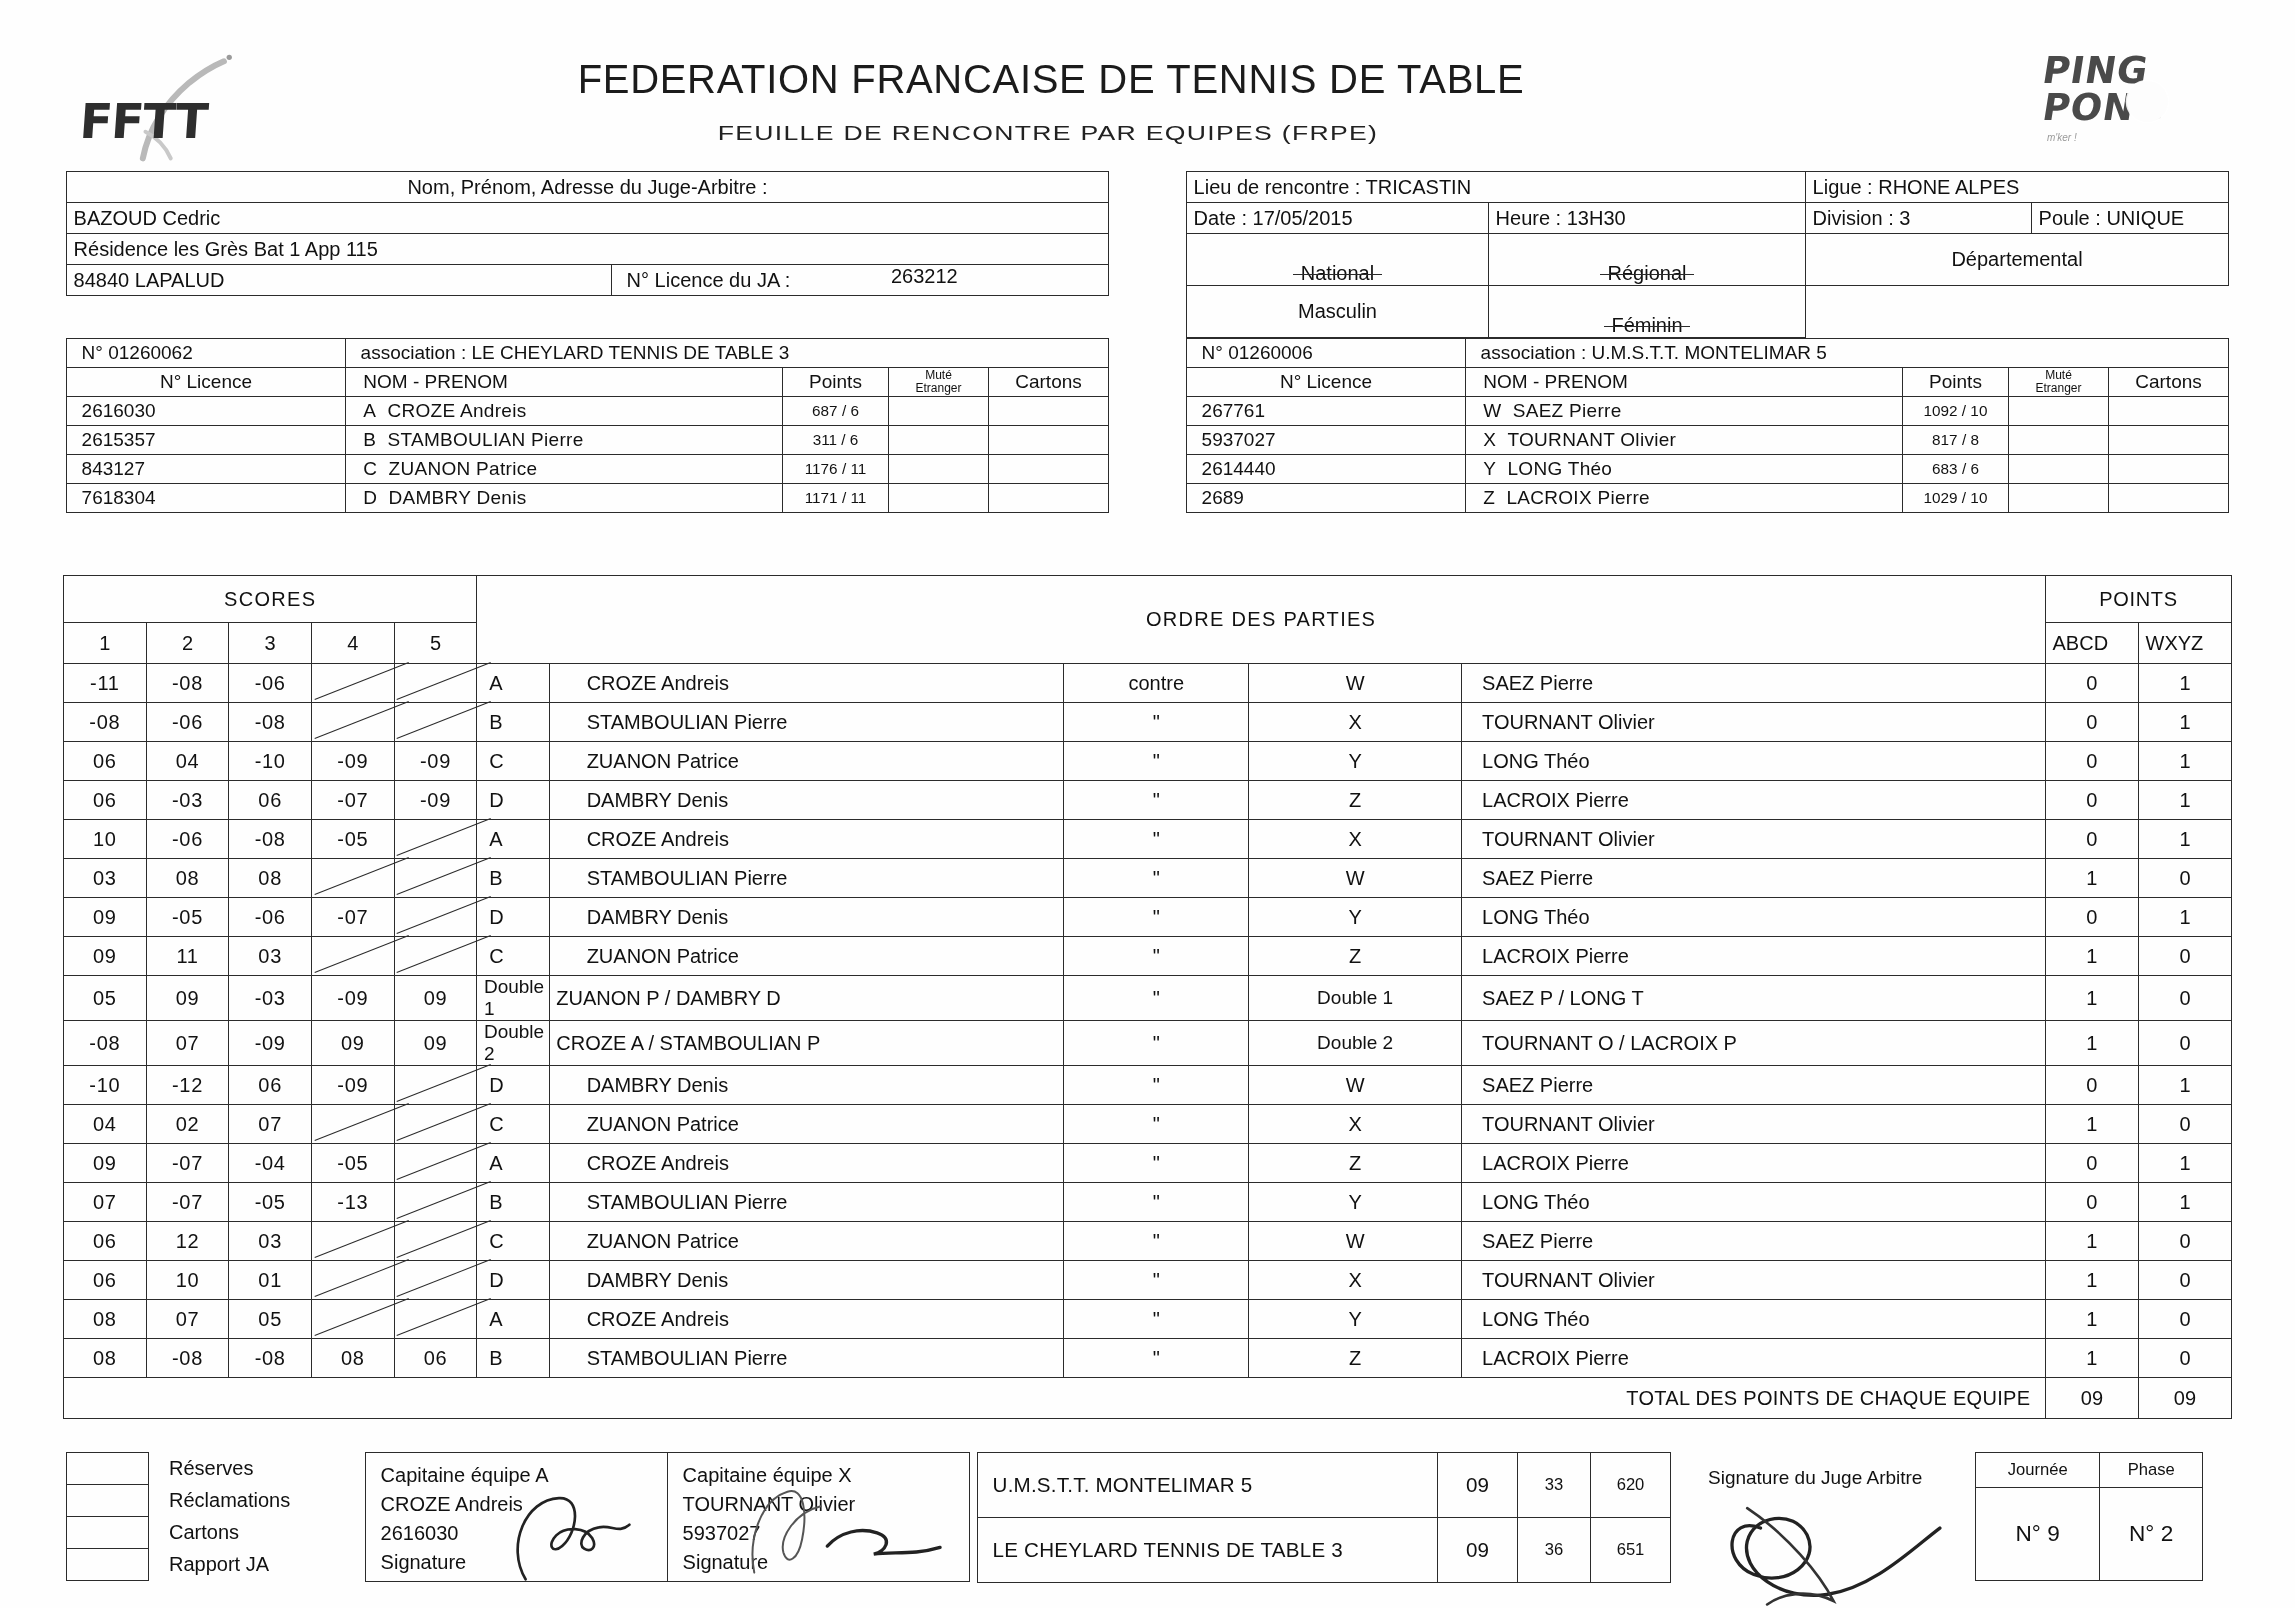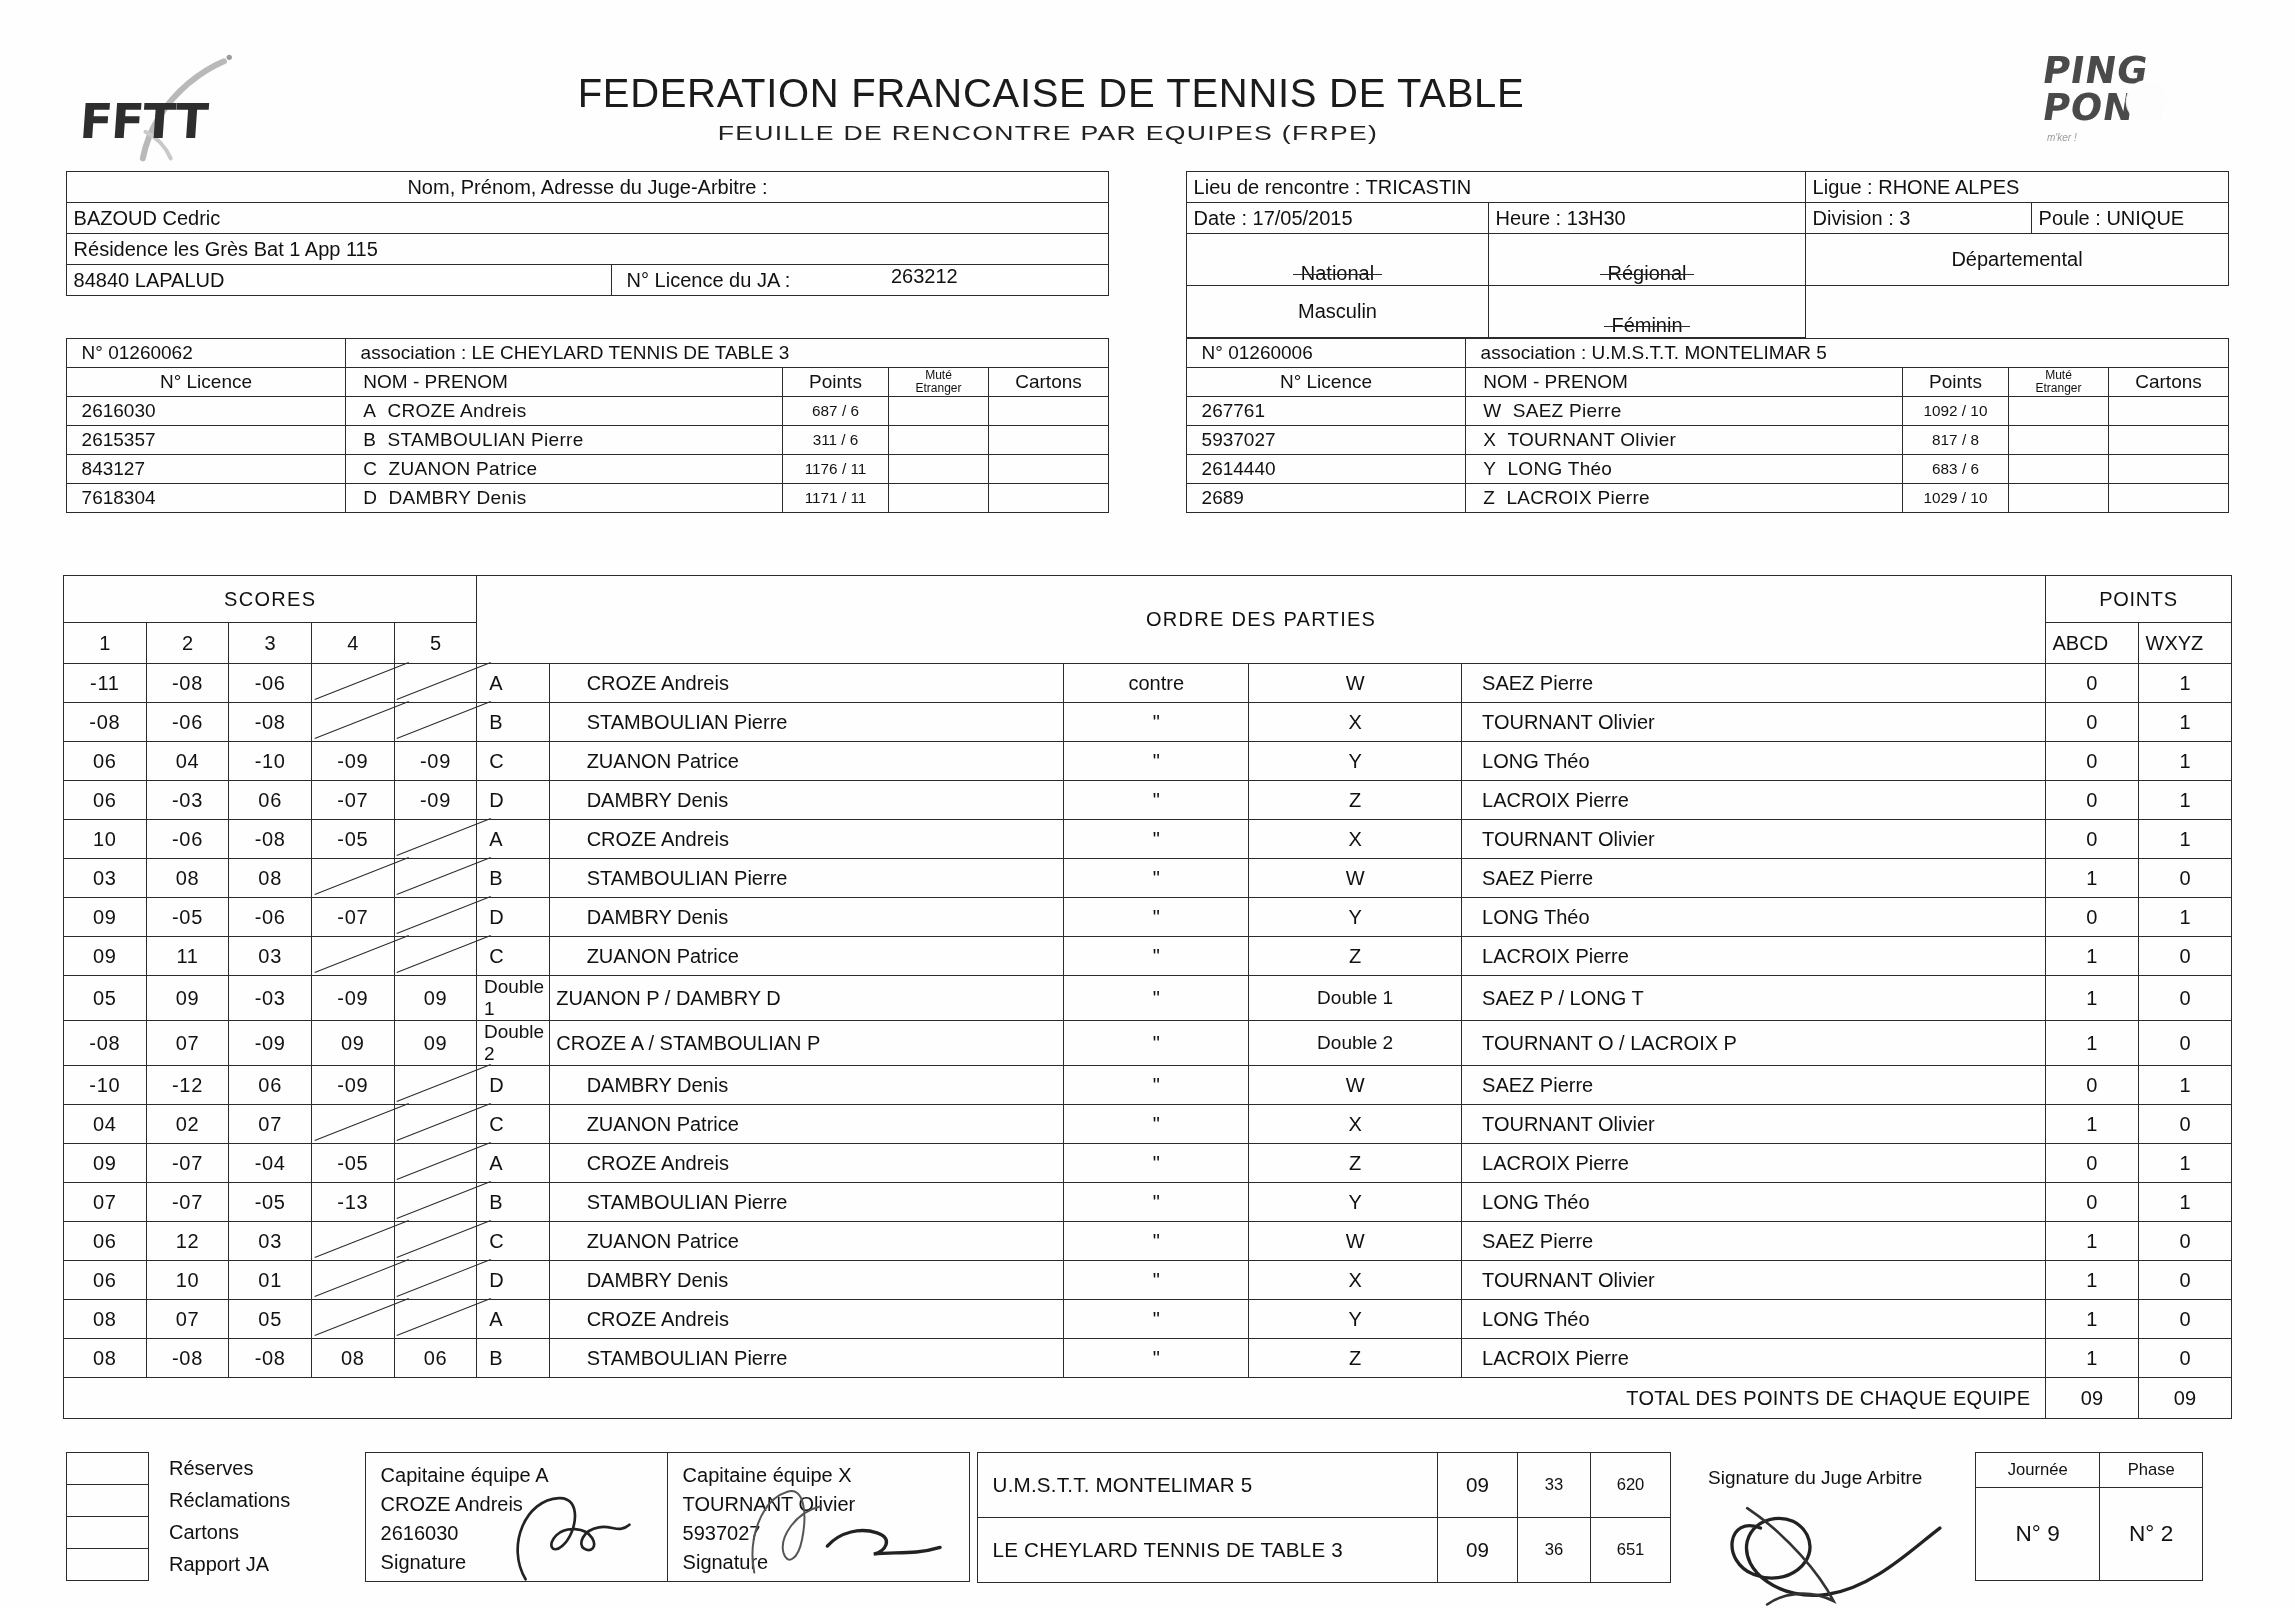--- a/index.html
+++ b/index.html
@@ -19,21 +19,21 @@
   .fftt-logo { position:absolute; left:73px; top:73px; width:199px; height:73px; }
   .fftt-logo .word {
     font-family:"DejaVu Sans", sans-serif;
     font-size:48px; font-weight:700; letter-spacing:-1.3px;
     color:#2e2e2e; position:absolute; left:6.6px; top:20px;
     transform: skewX(-4deg);
   }
   .fftt-logo svg { position:absolute; left:63px; top:-21px; }
 
   .title-main {
-    position:absolute; left:0; right:0; top:71px;
+    position:absolute; left:0; right:0; top:57px;
     text-align:center; font-size:40px; letter-spacing:0.7px;
     color:#1b1b1b; font-weight:400;
     font-family:"Liberation Sans", sans-serif;
   }
   .title-main .shift { margin-left:-193px; }
   .title-sub {
     position:absolute; left:0; right:0; top:118px;
     text-align:center; font-size:26.6px; color:#222;
     letter-spacing:1.3px;
   }

